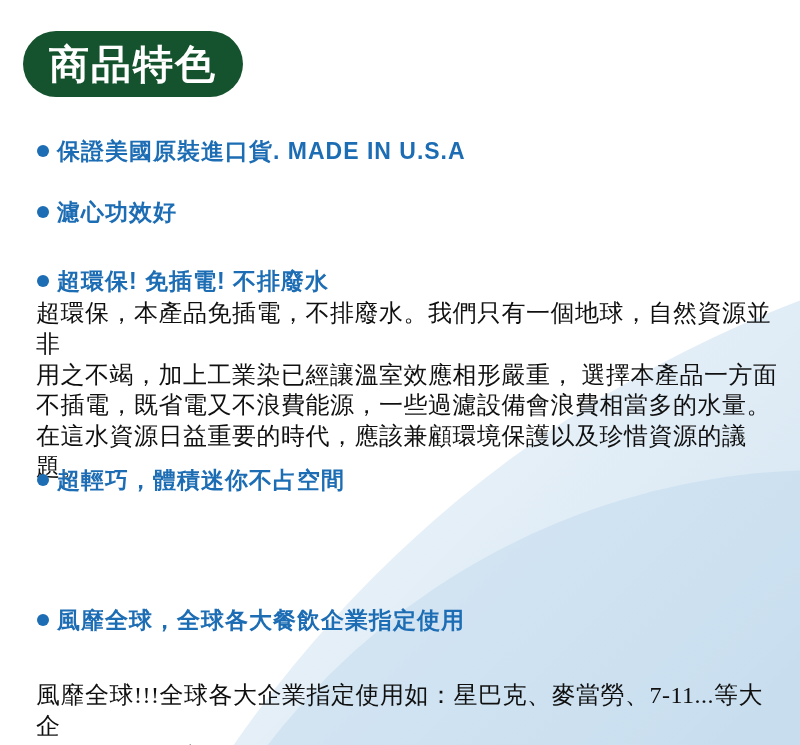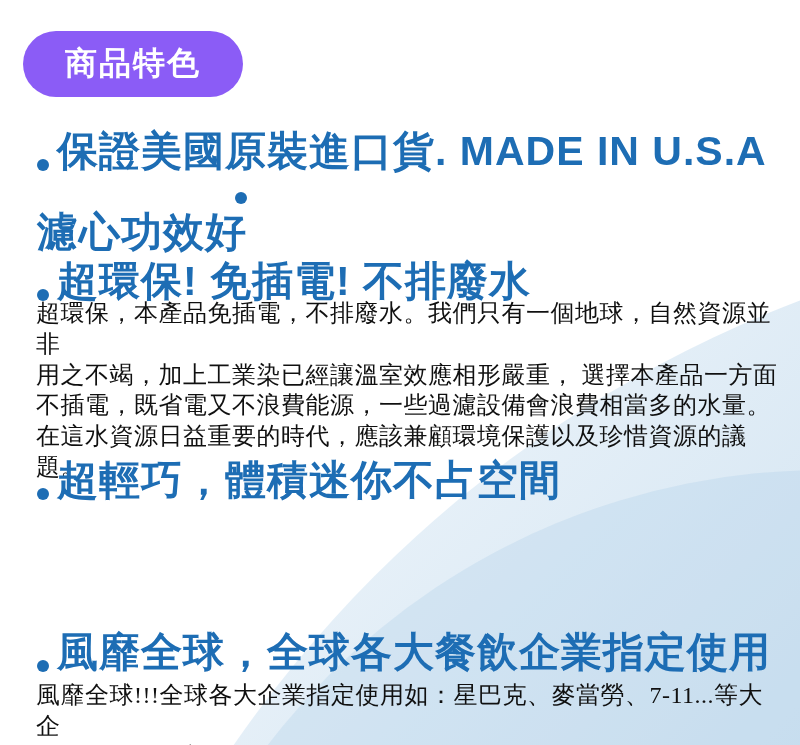--- a/index.html
+++ b/index.html
@@ -28,35 +28,35 @@
     background: rgba(173, 205, 231, 0.30);
     z-index: 0;
   }
 
   .content { position: absolute; inset: 0; z-index: 1; }
 
   
   .badge {
     position: absolute; left: 23px; top: 31px;
     width: 220px; height: 66px;
-    background: #8b5cf6;
+    background: #14532d;
     border-radius: 33px;
     display: flex; align-items: center; justify-content: center;
     color: #ffffff;
-    font-size: 32px;
+    font-size: 40px;
     font-weight: 600;
     letter-spacing: 2px;
   }
 
   
   .feature-heading {
     position: absolute; left: 37px;
-    display: flex; align-items: flex-end; gap: 8px;
+    display: flex; align-items: center; gap: 8px;
     color: #1d6db4;
-    font-size: 41px;
+    font-size: 23px;
     font-weight: 600;
     letter-spacing: 1px;
     line-height: 40px;
     white-space: nowrap;
   }
   .dot {
     width: 12px; height: 12px;
     border-radius: 50%;
     background: #1d6db4;
     flex: none;
@@ -68,26 +68,26 @@
     width: 750px;
     color: #101010;
     font-size: 24px;
     line-height: 30.8px;
     letter-spacing: 0.5px;
     white-space: pre-line;
     font-family: Liberation Serif, serif;
   }
 
   .fh-0 { top: 131px; }
-  .fh-1 { top: 192px; flex-direction: column; }
+  .fh-1 { top: 192px; }
   .fh-2 { top: 261px; }
   .fb-2 { top: 298px; }
   .fh-3 { top: 460px; }
   .fb-3 { top: 487px; }
-  .fh-4 { top: 600px; margin-top: 32px; }
+  .fh-4 { top: 600px; }
   .fb-4 { top: 680px; }
 </style>
 </head>
 <body>
 
 <div class="bg-blob-main"></div>
 <div class="bg-blob-inner"></div>
 
 <div class="content">
 

